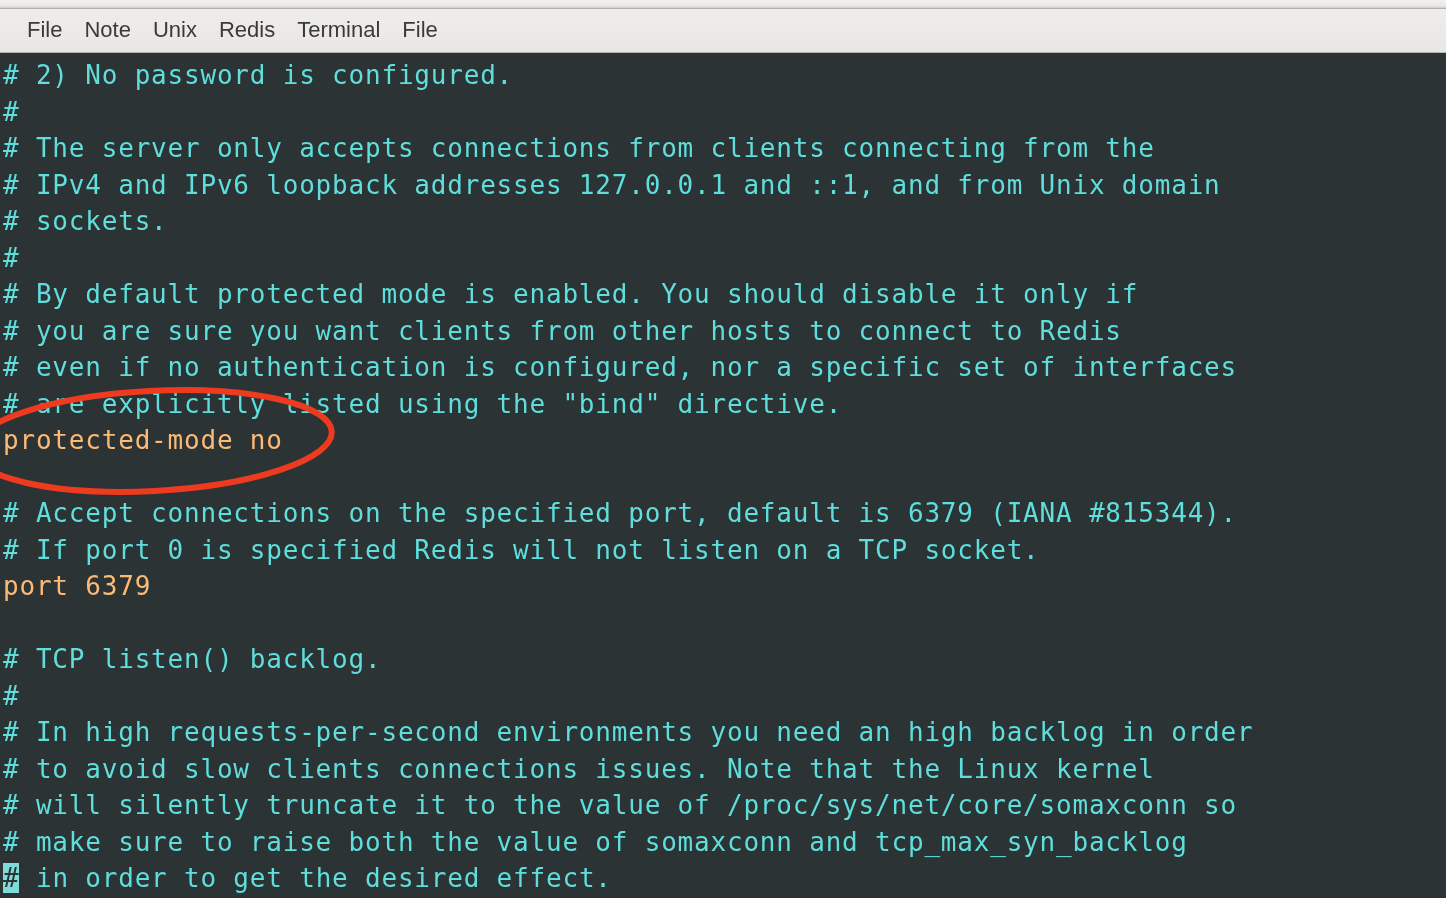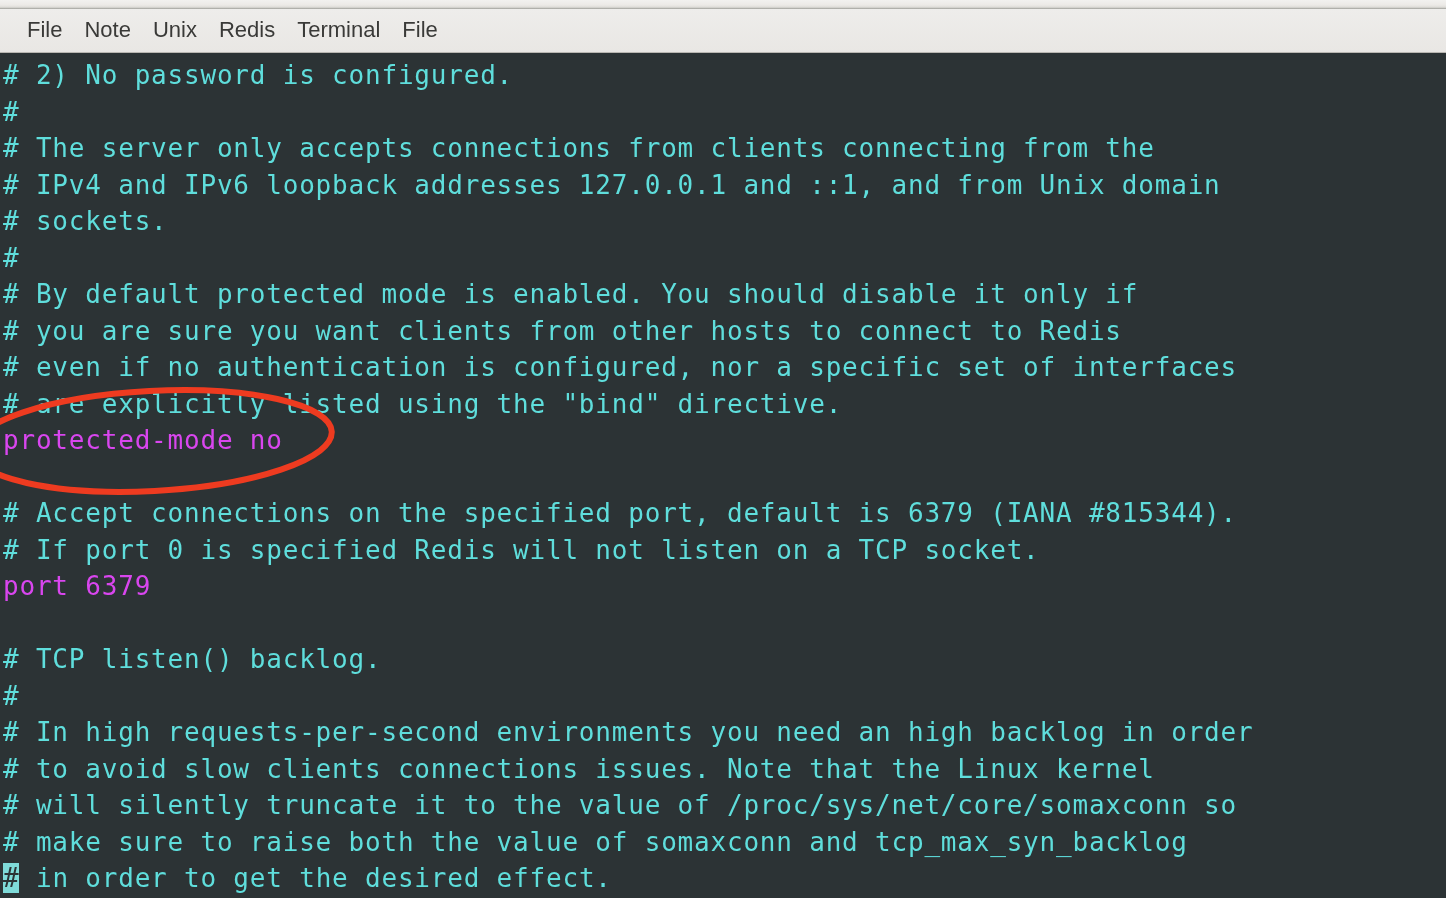--- a/index.html
+++ b/index.html
@@ -76,21 +76,21 @@
     line-height: 36.5px;
     letter-spacing: 0.8px;
     white-space: pre;
   }
 
   .line {
     height: 36.5px;
     white-space: pre;
   }
   .c-comment { color: #5fdedc; }
-  .c-value   { color: #d946ef; }
+  .c-value   { color: #fdba74; }
 
   .cursor {
     background: #7fdbd9;
     color: #2c3335;
   }
 
   
   #annotation-layer {
     position: absolute;
     left: 0; top: 0;

